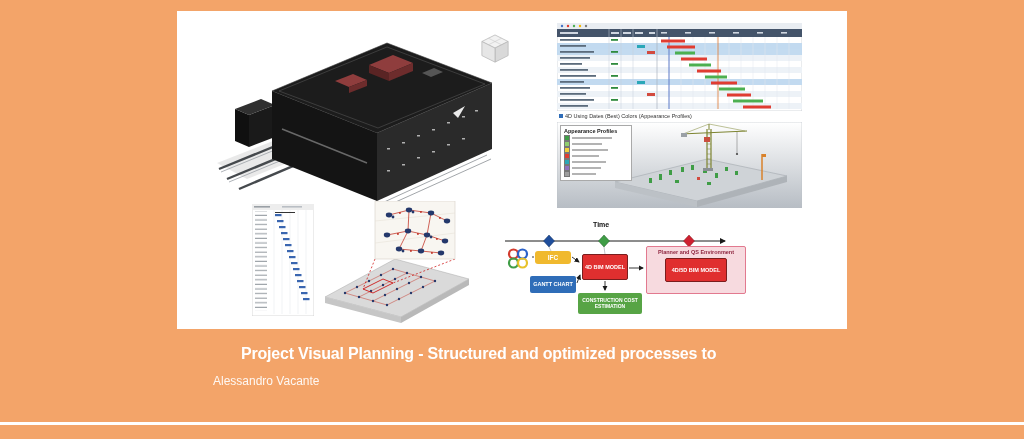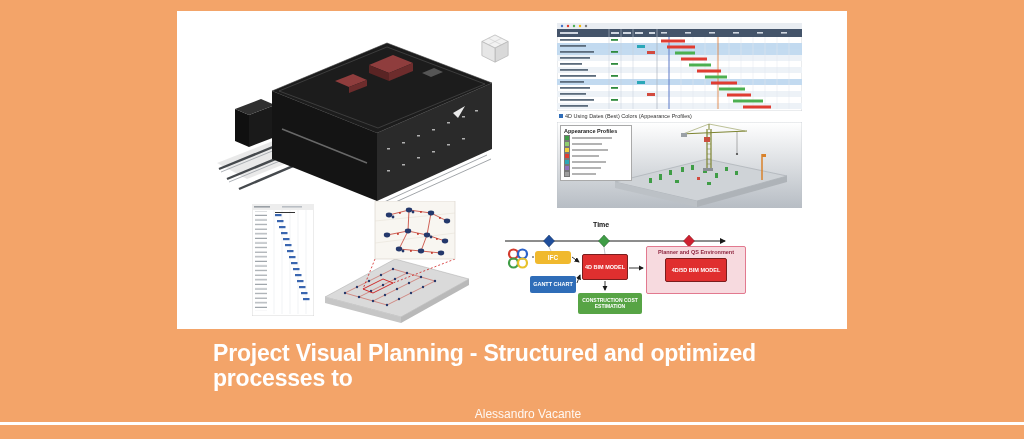--- a/index.html
+++ b/index.html
@@ -35,22 +35,22 @@
   .time-label{position:absolute;left:94px;top:0px;font-size:7px;font-weight:700;color:#111;}
   .planner{position:absolute;left:147px;top:25px;width:100px;height:48px;background:#f7dadf;
            border:1.5px solid #e2798f;box-sizing:border-box;border-radius:2px;text-align:center;}
   .planner-title{font-size:5.5px;font-weight:700;color:#8f2740;margin-top:2px;}
   .planner-inner{margin:3px auto 0 auto;width:62px;height:24px;border:1px solid #7a1d1d;
                  border-radius:2px;color:#fff;font-size:5.5px;font-weight:700;line-height:1.15;
                  display:flex;align-items:center;justify-content:center;text-align:center;padding:1px;box-sizing:border-box;}
 
   
   .title-block{position:absolute;left:213px;top:341px;width:630px;}
-  .title-line{color:#ffffff;font-size:23px;font-weight:700;line-height:25px;letter-spacing:-0.2px;}
-  .author{color:#ffffff;opacity:.92;font-size:12px;margin-top:16px;text-align:center;}
+  .title-line{color:#ffffff;font-size:16px;font-weight:700;line-height:25px;letter-spacing:-0.2px;margin-left:28px;}
+  .author{color:#ffffff;opacity:.92;font-size:12px;margin-top:8px;}
   .rule{position:absolute;left:0;top:422px;width:1024px;height:3px;background:#ffffff;}
 </style>
 </head>
 <body>
 
 <div class="canvas" style="background-color: rgb(243, 164, 105);">
 
   <div class="card">
 
     <svg class="abs" style="left:40px;top:10px;" width="290" height="185" viewBox="0 0 290 185">

